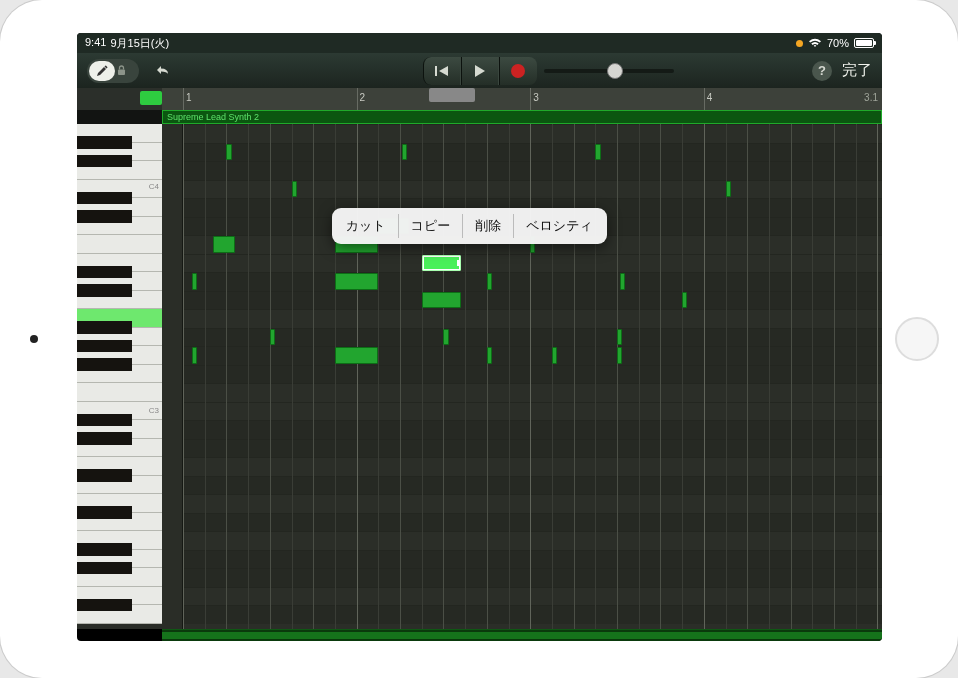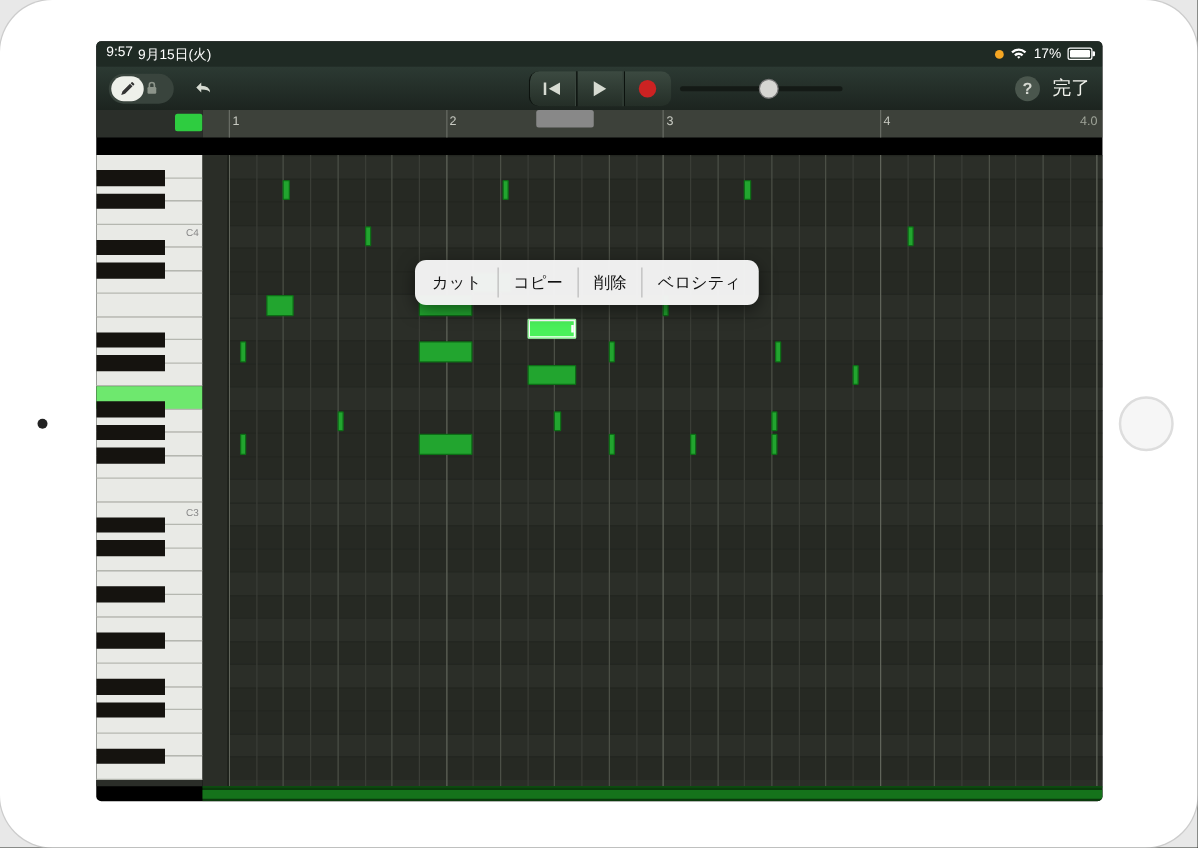--- a/index.html
+++ b/index.html
@@ -86,31 +86,31 @@
 <body>
 
 <div class="ipad-frame">
   <div class="camera-dot"></div>
   <div class="home-button"></div>
 
   <div class="screen">
 
     <div class="status-bar">
       <div class="status-left">
-        <span>9:57</span>
+        <span>9:41</span>
         <span>9月15日(火)</span>
       </div>
       <div class="status-right">
         <span style="width:7px;height:7px;border-radius:50%;background:#f5a623;"></span>
         <span>
           <svg width="14" height="10" viewBox="0 0 14 10">
               <path d="M7 9 L8.3 7.5 Q7 6.5 5.7 7.5 Z M3.3 5.5 Q7 2.5 10.7 5.5 L9.4 7 Q7 5 4.6 7 Z M1 3.2 Q7 -1.5 13 3.2 L11.8 4.5 Q7 0.8 2.2 4.5 Z" fill="#fff"></path>
             </svg>
         </span>
-        <span>17%</span>
+        <span>70%</span>
         <span class="battery-shell">
             <span class="battery-fill"></span>
           </span>
       </div>
     </div>
 
     <div class="toolbar">
       <div class="pill mode-toggle">
         <div class="knob">
           <svg width="12" height="12" viewBox="0 0 12 12">
@@ -159,33 +159,37 @@
           </div>
         <div class="done-btn">完了</div>
       </div>
     </div>
 
     <div class="ruler">
       <div class="ruler-left">
         <div class="locator"></div>
       </div>
       <div class="ruler-main" id="ruler-main">
-        <div class="end-label">4.0</div>
+        <div class="end-label">3.1</div>
       <div class="bar-tick" style="left: 21px;"></div>
           <div class="bar-label" style="left: 24px;">1</div>
           <div class="bar-tick" style="left: 194.6px;"></div>
           <div class="bar-label" style="left: 197.6px;">2</div>
           <div class="bar-tick" style="left: 368.2px;"></div>
           <div class="bar-label" style="left: 371.2px;">3</div>
           <div class="bar-tick" style="left: 541.8px;"></div>
           <div class="bar-label" style="left: 544.8px;">4</div>
           <div class="playhead" style="left: 267.08px;"></div>
         </div>
     </div>
 
+    <div class="region-header">
+      <div class="region-header-left"></div>
+      <div class="region-header-main">Supreme Lead Synth 2</div>
+    </div>
 
     <div class="roll-wrap">
       <div class="piano-col" id="piano-col">
           <div class="white-key" style="top: 0px; height: 18.5px;"></div>
           <div class="white-key" style="top: 18.5px; height: 18.5px;"></div>
           <div class="white-key" style="top: 37px; height: 18.5px;"></div>
           <div class="white-key" style="top: 55.5px; height: 18.5px;"></div>
           <div class="white-key" style="top: 74px; height: 18.5px;"></div>
           <div class="white-key" style="top: 92.5px; height: 18.5px;"></div>
           <div class="white-key" style="top: 111px; height: 18.5px;"></div>

